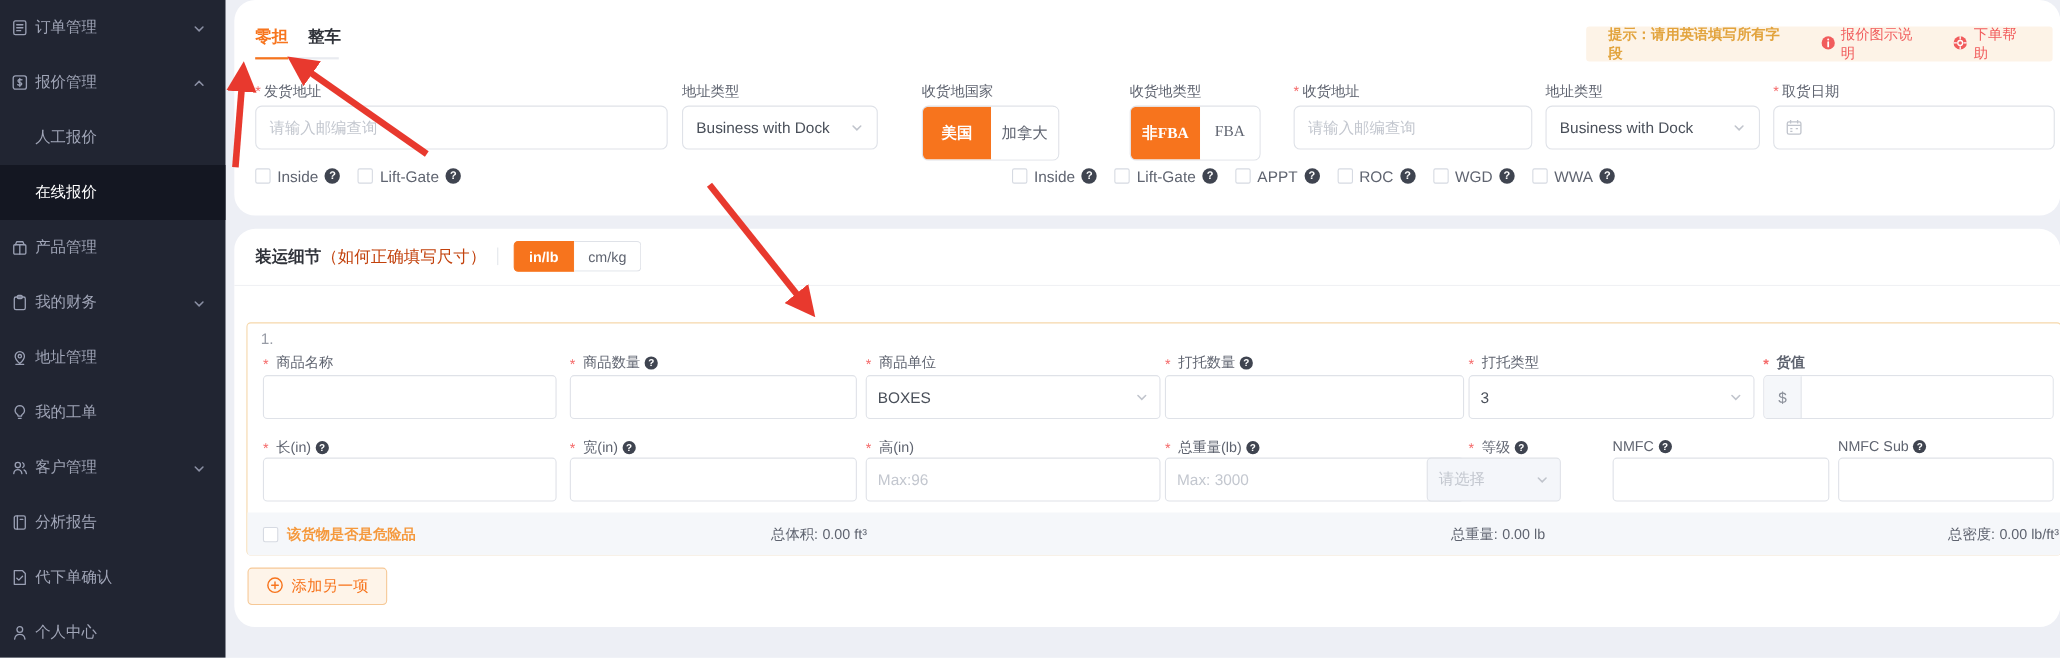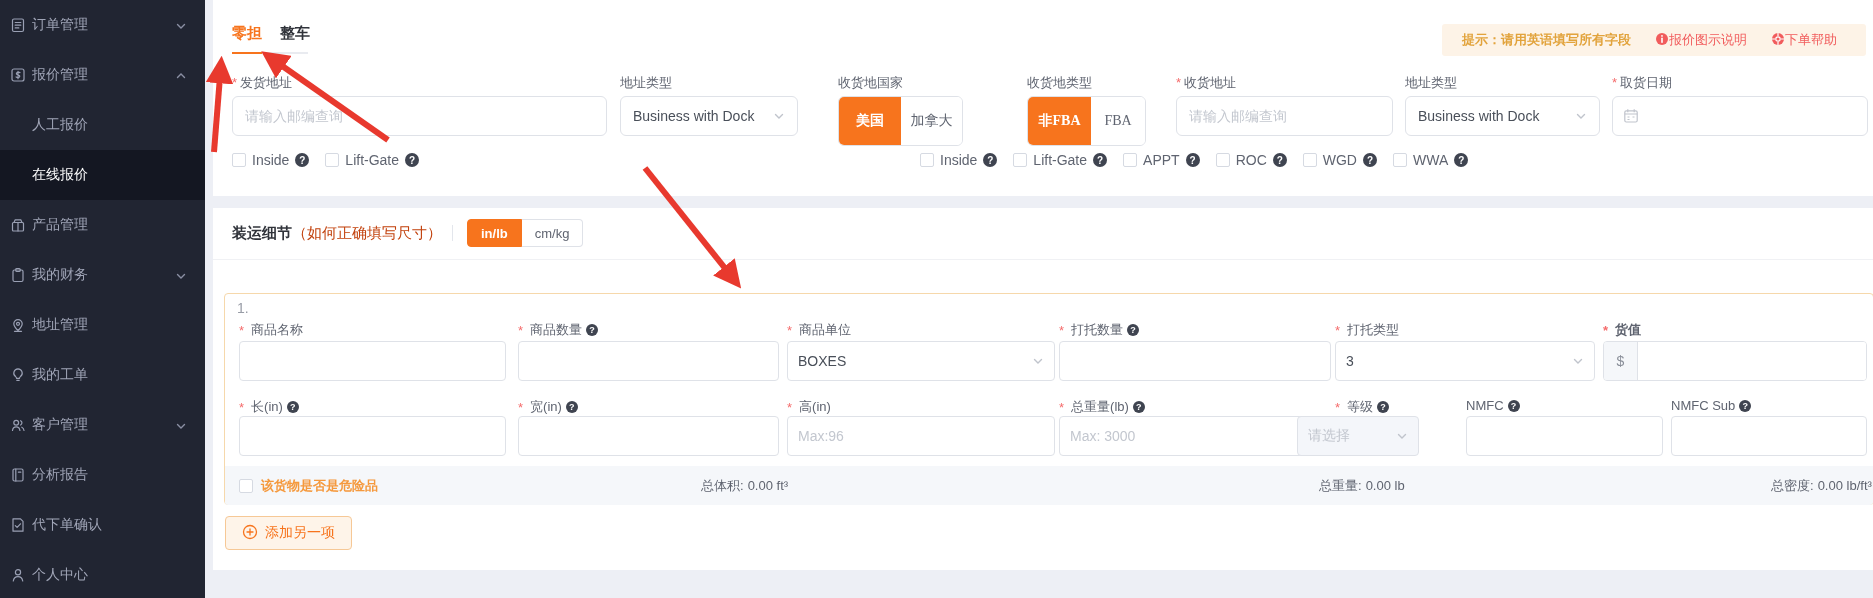--- a/index.html
+++ b/index.html
@@ -10,35 +10,35 @@
   
   .sidebar { position:absolute; left:0; top:0; width:205px; height:598px; background:#212532; z-index:2; }
   .side-item { position:relative; height:50px; display:flex; align-items:center; color:#a0a5b7; font-size:14px; cursor:pointer; padding-left:10px; }
   .side-item .ico { width:16px; height:16px; margin-right:6px; flex:none; color:#9aa0b4; }
   .side-item .ico svg { display:block; }
   .side-item.sub { padding-left:32px; }
   .side-item.active { background:#141722; color:#ffffff; }
   .chev { position:absolute; right:18px; top:50%; margin-top:-6px; }
 
   
-  .card { position:absolute; background:#fff; }
+  .card { position:absolute; background:#fff;border-radius:19px; }
   .card1 { left:213px; top:0; width:1660px; height:196px; }
   .card2 { left:213px; top:208px; width:1660px; height:362px; }
 
   
   .tab { position:absolute; top:24px; font-size:15px; font-weight:700; cursor:pointer; }
   .tab.on { color:#f7741d; }
   .tab.off { color:#30333a; }
   .tab-track { position:absolute; left:19px; top:52px; width:76px; height:2px; background:#e9ebf0; }
   .tab-bar { position:absolute; left:19px; top:52px; width:30px; height:2px; background:#f7741d; }
 
   
   .banner { position:absolute; left:1229px; top:24px; width:424px; height:32px; background:#fdf3e7; border-radius:3px; display:flex; align-items:center; padding:0 20px; gap:24px; font-size:13px; }
   .banner .tip { color:#e2a33c; font-weight:700; }
-  .blink { color:#f15c5c; display:flex; align-items:center; cursor:pointer; }
+  .blink { color:#f15c5c; display:flex; align-items:center; gap:5px; cursor:pointer; }
 
   
   .lbl { position:absolute; top:74px; font-size:13px; color:#5f6470; white-space:nowrap; }
   .req::before { content:"*"; color:#f56c6c; margin-right:3px; }
   .ipt { position:absolute; top:96px; height:40px; border:1px solid #dfe2e8; border-radius:6px; padding:0 12px; font-size:14px; color:#494f59; outline:none; background:#fff; font-family:inherit; }
   .ipt::placeholder { color:#c3c7cf; }
   .sel { position:absolute; top:96px; height:40px; border:1px solid #dfe2e8; border-radius:6px; background:#fff; display:flex; align-items:center; padding:0 12px; font-size:14px; color:#494f59; cursor:pointer; }
   .sel .sv { flex:1; white-space:nowrap; overflow:hidden; }
   .tgroup { position:absolute; top:96px; height:50px; border:1px solid #dfe2e8; border-radius:6px; overflow:hidden; display:flex; background:#fff; }
   .tbtn { display:flex; align-items:center; justify-content:center; font-size:14px; color:#5f6470; background:#fff; border:none; cursor:pointer; font-family:inherit; }

